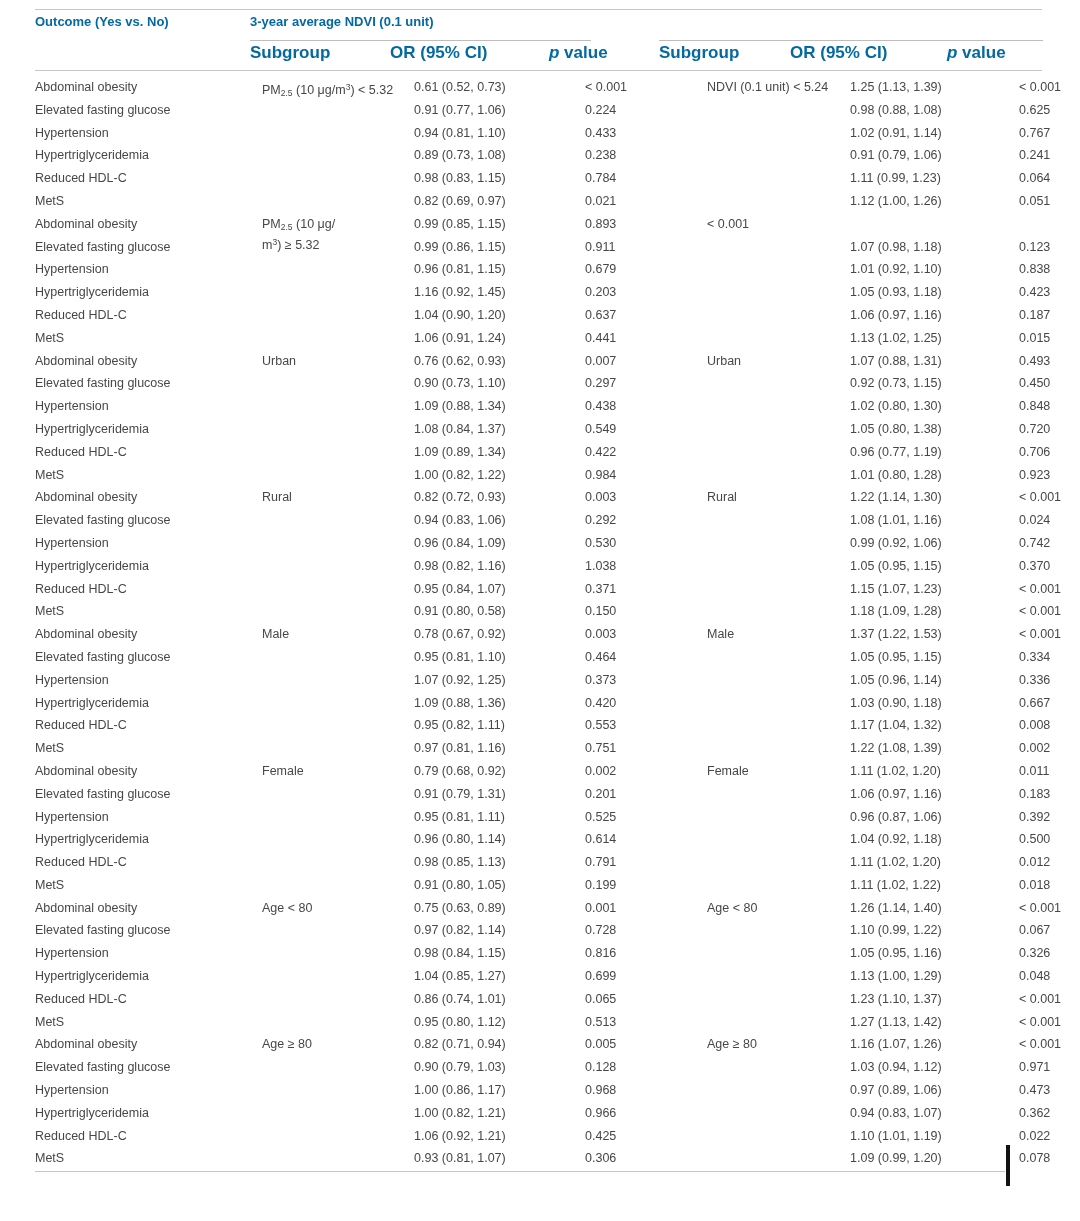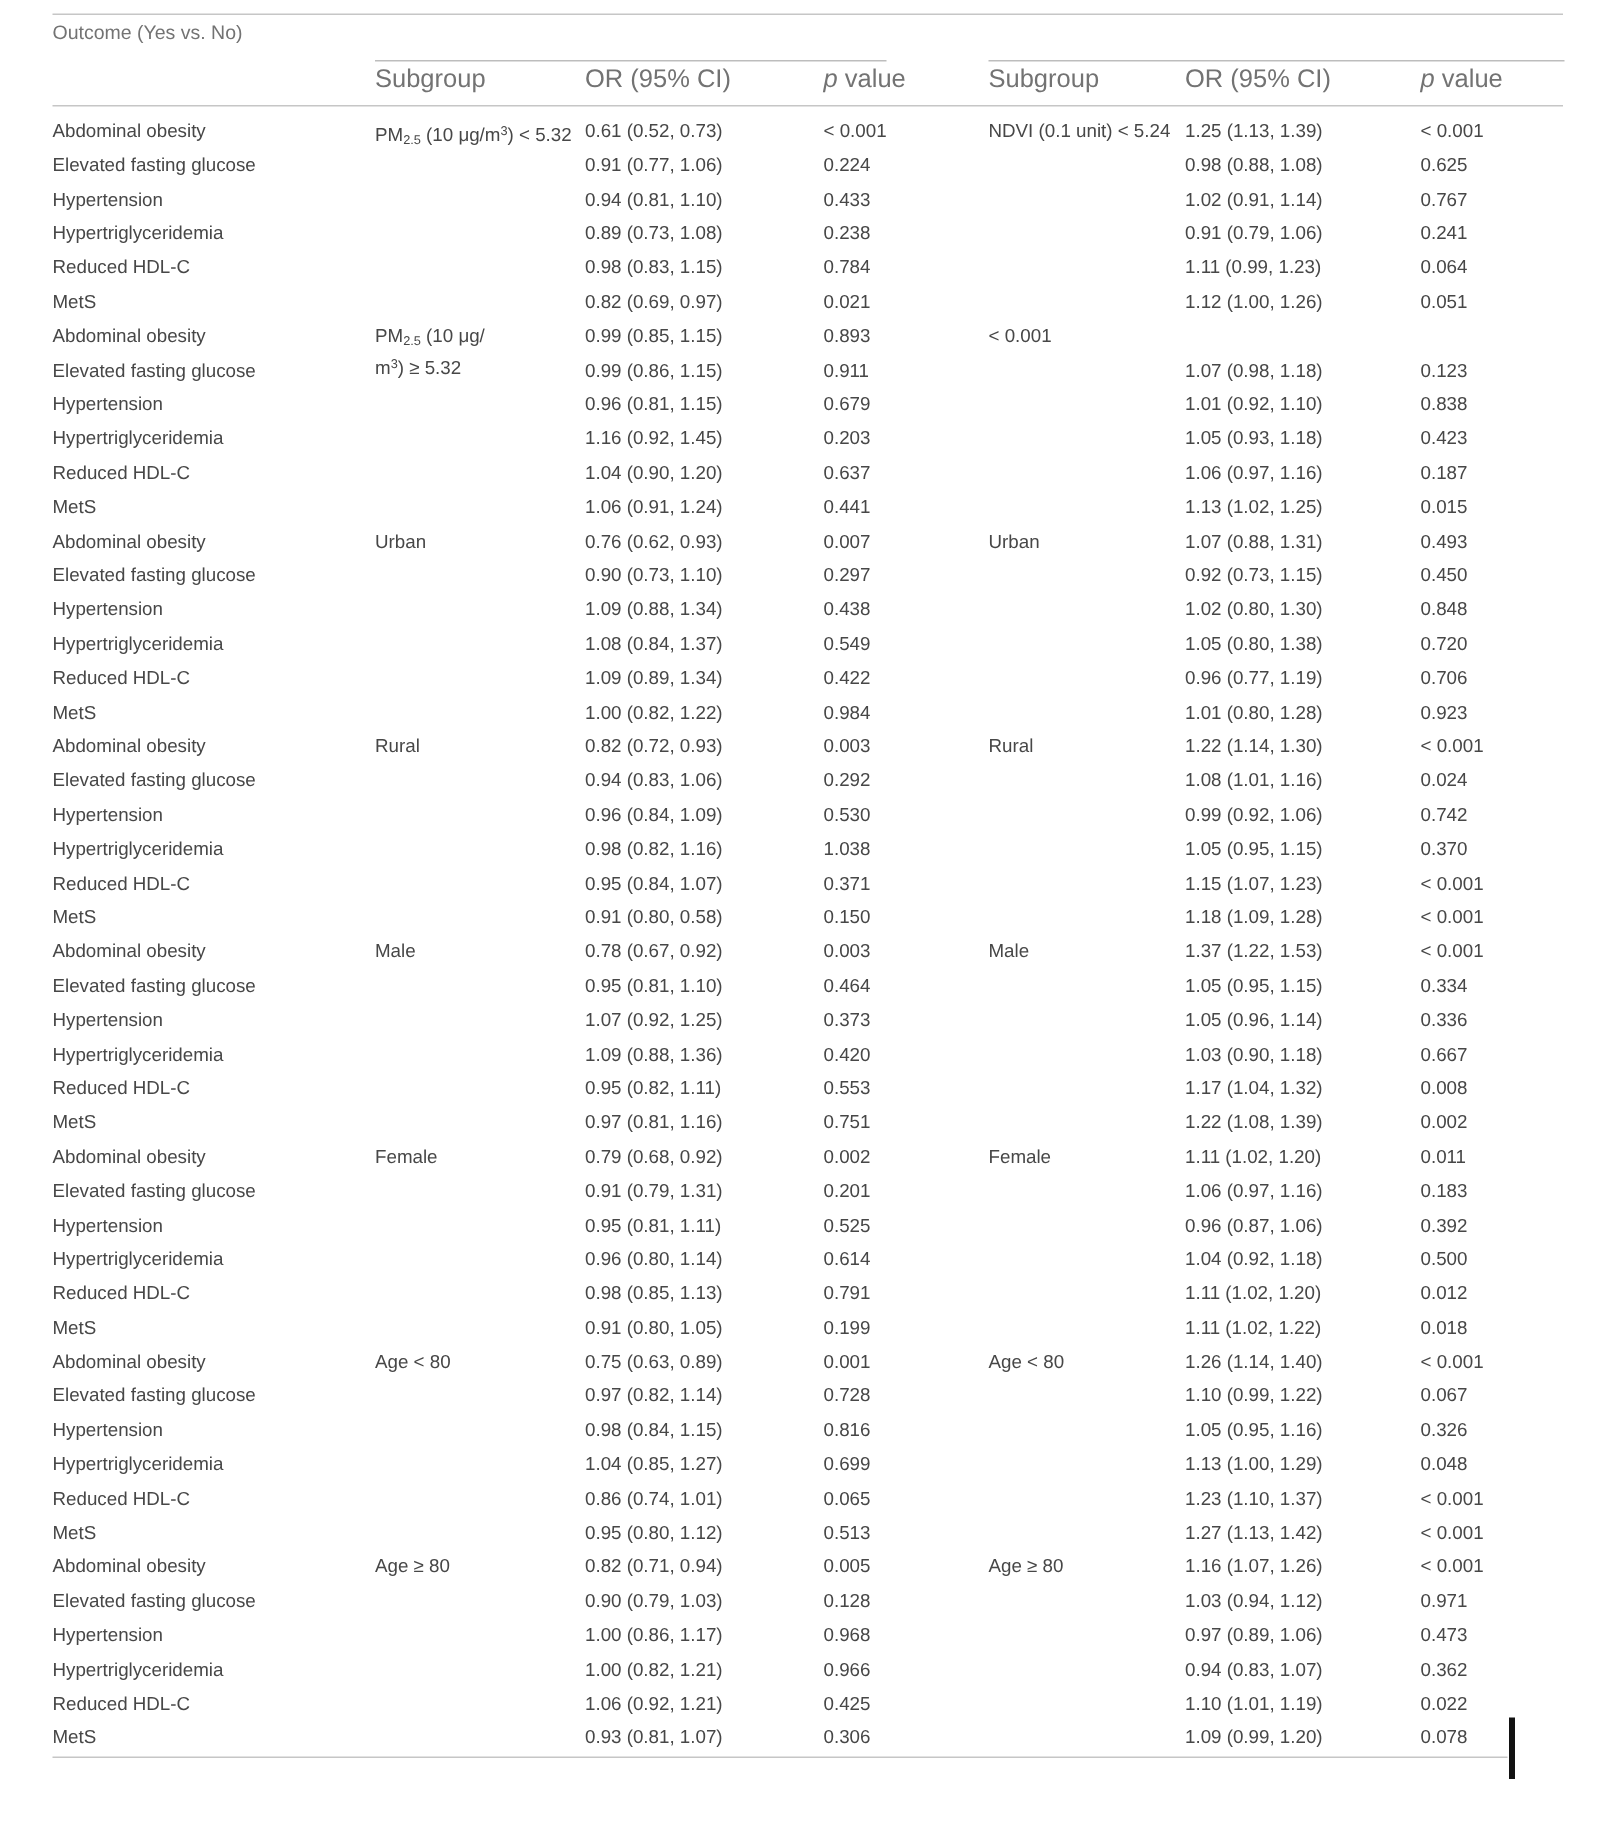--- a/index.html
+++ b/index.html
@@ -17,42 +17,43 @@
   .rule-bottom { top:1171px; left:0; width:970px;  }
   .underline-ndvi { top:40px; left:215px; width:341px; background:#bdbdbd; }
   .underline-pm   { top:40px; left:624px; width:384px; background:#bdbdbd; }
 
   .cols {
     display:grid;
     grid-template-columns:215px 140px 159px 110px 131px 157px 96px;
   }
   .h1 { position:absolute; top:13px; left:0; width:1008px; }
   .h2 { position:absolute; top:44px; left:0; width:1008px; }
-  .hcell { font-weight:400; color:#737373; font-size:13px; line-height:18px; }
+  .hcell { font-weight:700; color:#0369a1; font-size:13px; line-height:18px; }
   .span3 { grid-column:span 3; }
   .h2 .hcell { font-size:17px; }
   .p-head i { font-style:italic; }
 
   .tbody { position:absolute; top:76px; left:0; width:1008px; }
-  .row { height:22.8px; }
+  .row { height:22.8px;gap:12px; }
   .cell { line-height:22.8px; white-space:nowrap; overflow:visible; }
   .cell.subgroup { line-height:15.3px; padding-top:4px; }
   sub { font-size:8.5px; vertical-align:-2px; }
   sup { font-size:8.5px; vertical-align:4px; }
 
   .caret { position:absolute; left:971px; top:1145px; width:4px; height:41px; background:#121212; }
 </style>
 </head>
 <body>
 
 <div class="table">
   <div class="rule rule-top"></div>
 
   <div class="h1 cols">
     <div class="hcell">Outcome (Yes vs. No)</div>
+    <div class="hcell span3">3-year average NDVI (0.1 unit)</div>
   </div>
 
   <div class="rule underline-ndvi"></div>
   <div class="rule underline-pm"></div>
 
   <div class="h2 cols">
     <div class="hcell"></div>
     <div class="hcell">Subgroup</div>
     <div class="hcell">OR (95% CI)</div>
     <div class="hcell p-head"><i>p</i> value</div>

